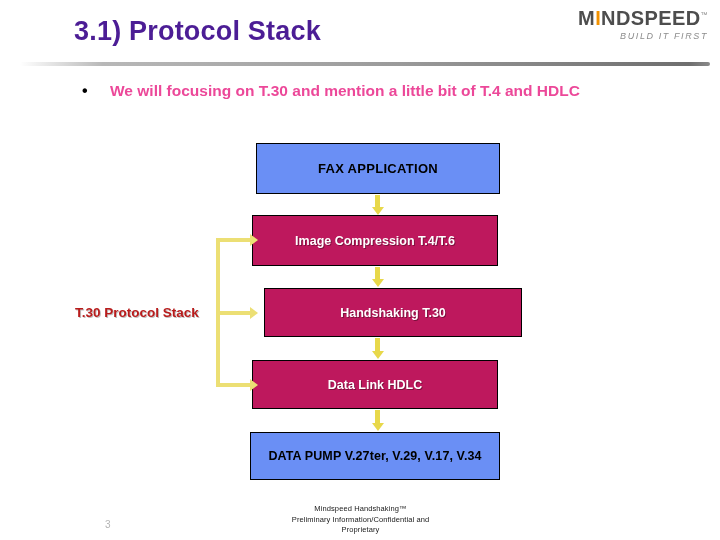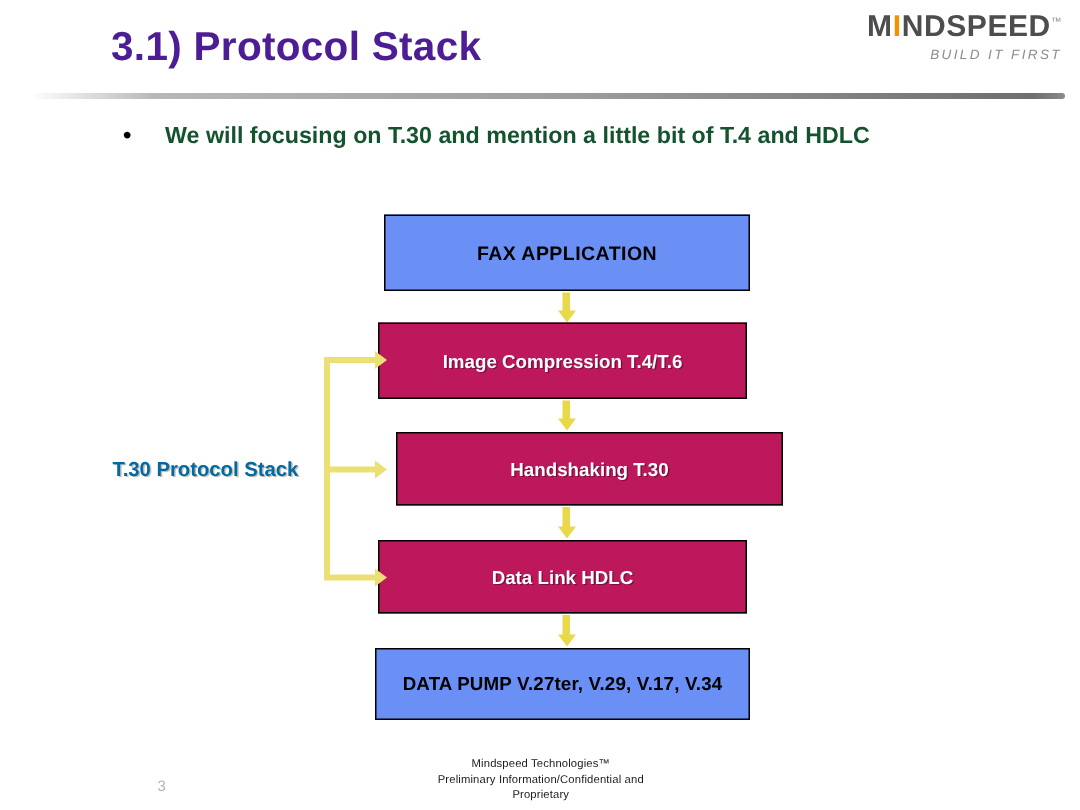--- a/index.html
+++ b/index.html
@@ -86,21 +86,21 @@
     flex: 0 0 28px;
     font-size: 16px;
     line-height: 22px;
     font-weight: bold;
     color: #000000;
   }
   #bullet-text {
     font-size: 15.5px;
     line-height: 22px;
     font-weight: bold;
-    color: #14532d;
+    color: #ec4899;
   }
 
   
   #diagram {
     position: absolute;
     left: 0;
     top: 0;
     width: 720px;
     height: 540px;
     pointer-events: none;
@@ -185,21 +185,21 @@
   #bracket-arm-3 { top: 383px; width: 34px; }
 
   #stack-label {
     position: absolute;
     left: 75px;
     top: 302px;
     width: 135px;
     font-size: 13.5px;
     font-weight: bold;
     line-height: 21px;
-    color: #0369a1;
+    color: #b91c1c;
     text-shadow: 1px 1px 0 rgba(0,0,0,0.25);
     pointer-events: auto;
   }
 
   
   #page-number {
     position: absolute;
     left: 105px;
     top: 519px;
     font-size: 10px;
@@ -260,16 +260,16 @@
   <div id="bracket-arm-1" class="bracket-arm"></div>
   <div id="bracket-arm-2" class="bracket-arm"></div>
   <div id="bracket-arm-3" class="bracket-arm"></div>
 
   <div id="stack-label">T.30 Protocol Stack</div>
 </div>
 
 <div id="page-number">3</div>
 
 <div id="footer-note">
-  <div>Mindspeed Technologies™</div>
+  <div>Mindspeed Handshaking™</div>
   <div>Preliminary Information/Confidential and</div>
   <div id="footer-line-3">Proprietary</div>
 </div>
 
 </body></html>

